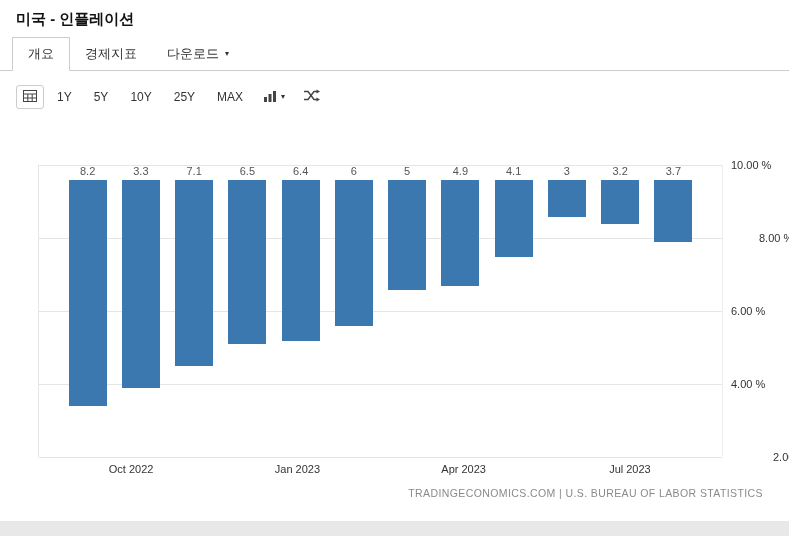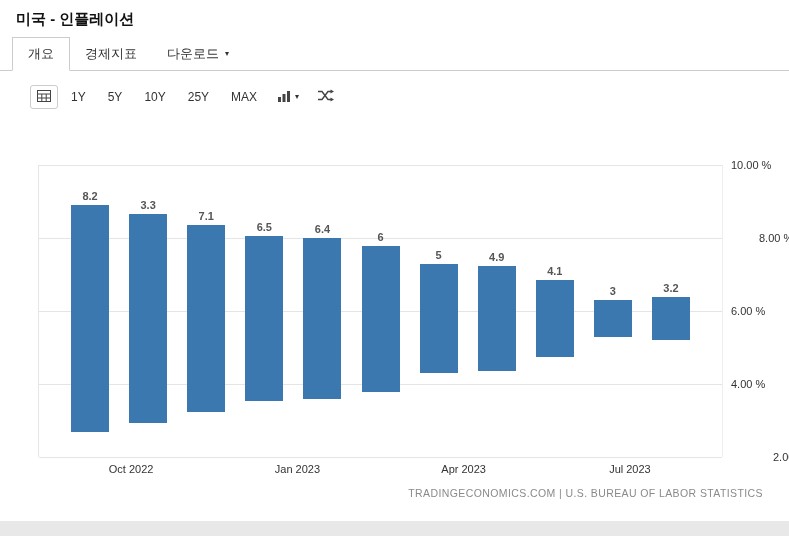--- a/index.html
+++ b/index.html
@@ -10,30 +10,30 @@
   .header { padding:10px 16px 6px; }
   .page-title { font-size:15px; font-weight:bold; color:#111; }
 
   
   .tabbar { display:flex; align-items:flex-end; border-bottom:1px solid #ccc; padding-left:12px; margin-top:2px; }
   .tab { padding:7px 15px; font-size:13px; color:#333; cursor:pointer; background:transparent; display:flex; align-items:center; gap:6px; }
   .tab.active { background:#fff; border:1px solid #ccc; border-bottom:1px solid #fff; margin-bottom:-1px; }
   .caret { font-size:8px; color:#333; line-height:1; }
 
   
-  .toolbar { display:flex; align-items:center; gap:4px; padding:13px 30px 11px; }
+  .toolbar { display:flex; align-items:center; gap:4px; padding:13px 16px 11px; }
   .icon-btn { display:flex; align-items:center; justify-content:center; border:1px solid #ccc; border-radius:3px; width:28px; height:24px; background:#fff; cursor:pointer; }
   .range-btn { font-size:12px; color:#333; padding:4px 9px; cursor:pointer; background:none; border:none; font-family:inherit; }
   .charttype-btn, .compare-btn { display:flex; align-items:center; gap:4px; padding:4px 7px; cursor:pointer; }
 
   
   .chart-wrap { position:relative; margin-top:44px; height:316px; }
   .plot-area { position:absolute; left:38px; right:66px; top:0; height:292px; border-left:1px solid #e6e6e6; border-right:1px solid #eee; }
   .gridline { position:absolute; left:0; right:0; height:1px; background:#e5e5e5; }
-  .bars { position:absolute; left:0; right:0; bottom:0; top:0; display:flex; align-items:center; padding:0 23px;font-weight:bold; }
+  .bars { position:absolute; left:0; right:0; bottom:0; top:0; display:flex; align-items:flex-start; padding:0 23px; }
   .bar-slot { flex:1; display:flex; flex-direction:column; align-items:center; justify-content:flex-end; }
   .bar-label { font-size:11px; color:#555; margin-bottom:3px; }
   .bar { width:38px; }
   .y-axis { position:absolute; right:0; top:0; width:64px; height:292px; }
   .y-label { position:absolute; left:6px; transform:translateY(-50%); font-size:11px; color:#333; white-space:nowrap; }
   .x-axis { position:absolute; left:38px; right:66px; top:298px; display:flex; padding:0 10px; }
   .x-cell { flex:1; text-align:center; font-size:11px; color:#333; white-space:nowrap; }
 
   
   .attribution { text-align:right; padding-right:26px; margin-top:6px; font-size:10.5px; letter-spacing:0.4px; color:#8a8a8a; }
@@ -148,20 +148,24 @@
             <div class="bar" style="height: 76.65px; background: rgb(60, 120, 176);"></div>
           </div>
           <div class="bar-slot">
             <div class="bar-label" style="color: rgb(85, 85, 85);">3</div>
             <div class="bar" style="height: 36.5px; background: rgb(60, 120, 176);"></div>
           </div>
           <div class="bar-slot">
             <div class="bar-label" style="color: rgb(85, 85, 85);">3.2</div>
             <div class="bar" style="height: 43.8px; background: rgb(60, 120, 176);"></div>
           </div>
+          <div class="bar-slot">
+            <div class="bar-label" style="color: rgb(85, 85, 85);">3.7</div>
+            <div class="bar" style="height: 62.05px; background: rgb(60, 120, 176);"></div>
+          </div>
         </div>
     </div>
     <div class="y-axis">
         <div class="y-label" style="top: 0px;">10.00 %</div>
         <div class="y-label" style="top: 73px; padding-left: 28px;">8.00 %</div>
         <div class="y-label" style="top: 146px;">6.00 %</div>
         <div class="y-label" style="top: 219px;">4.00 %</div>
         <div class="y-label" style="top: 292px; margin-left: 42px;">2.00 %</div>
       </div>
     <div class="x-axis">

